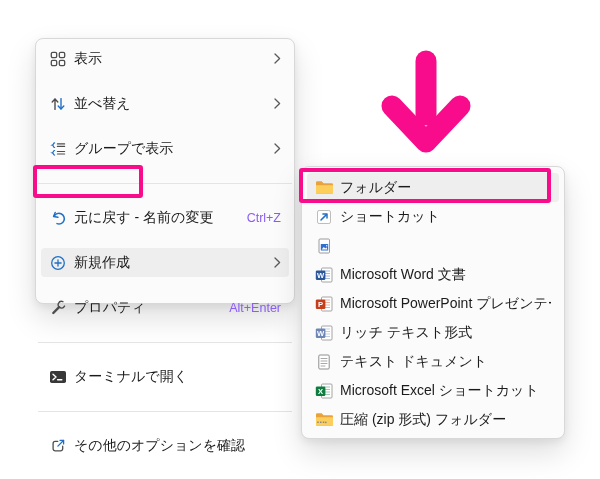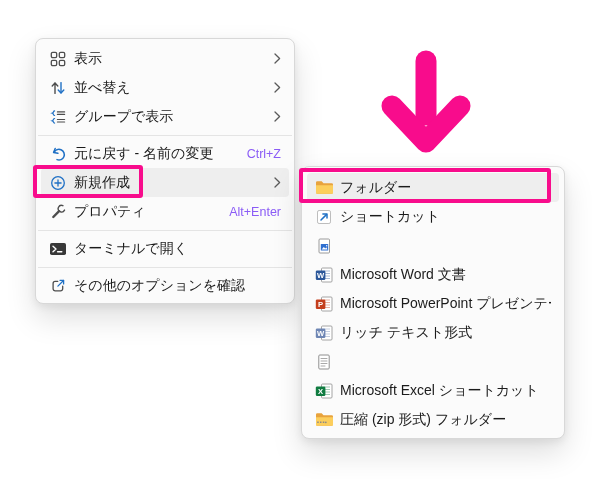--- a/index.html
+++ b/index.html
@@ -11,21 +11,21 @@
   }
   .menu{
     position:absolute;
     background:#fbfbfb;
     border:1px solid #d8d8d8;
     border-radius:8px;
     box-shadow:0 14px 30px rgba(0,0,0,.13),0 3px 8px rgba(0,0,0,.07);
     box-sizing:border-box;
     display:flex;flex-direction:column;
   }
-  #main-menu{left:35px;top:38px;width:260px;height:266px;padding:5px 0;z-index:1;}
+  #main-menu{left:35px;top:38px;width:260px;height:266px;padding:5px 0;z-index:1;gap:16px;}
   #sub-menu{left:301px;top:166px;width:264px;height:273px;padding:6px 0;z-index:2;}
   .row{
     height:29px;flex:0 0 29px;
     display:flex;align-items:center;
     padding:0 13px 0 12px;
     font-size:14px;color:#1b1b1b;
     white-space:nowrap;
     cursor:default;
   }
   .row.active{
@@ -282,20 +282,21 @@
         <svg width="16" height="16" viewBox="0 0 16 16">
           <rect x="2.8" y="1" width="10.4" height="14" rx="1" fill="#ffffff" stroke="#8f8f8f"></rect>
           <g stroke="#a9a9a9" stroke-width="1" stroke-linecap="round">
             <path d="M5,4.5 h6"></path>
             <path d="M5,7 h6"></path>
             <path d="M5,9.5 h6"></path>
             <path d="M5,12 h4"></path>
           </g>
         </svg>
       </span>
+      <span class="label">テキスト ドキュメント</span>
       <span class="spacer"></span>
     </div>
     <div class="row">
       <span class="icon">
         <svg width="18" height="16" viewBox="0 0 18 16">
           <rect x="6.5" y="1" width="10.5" height="14" rx="1" fill="#ffffff" stroke="#9a9a9a" stroke-width="0.9"></rect>
           <g stroke="#107C41" stroke-opacity="0.45" stroke-width="0.9">
             <path d="M9.5,4 h5.5"></path>
             <path d="M9.5,6.5 h5.5"></path>
             <path d="M9.5,9 h5.5"></path>

